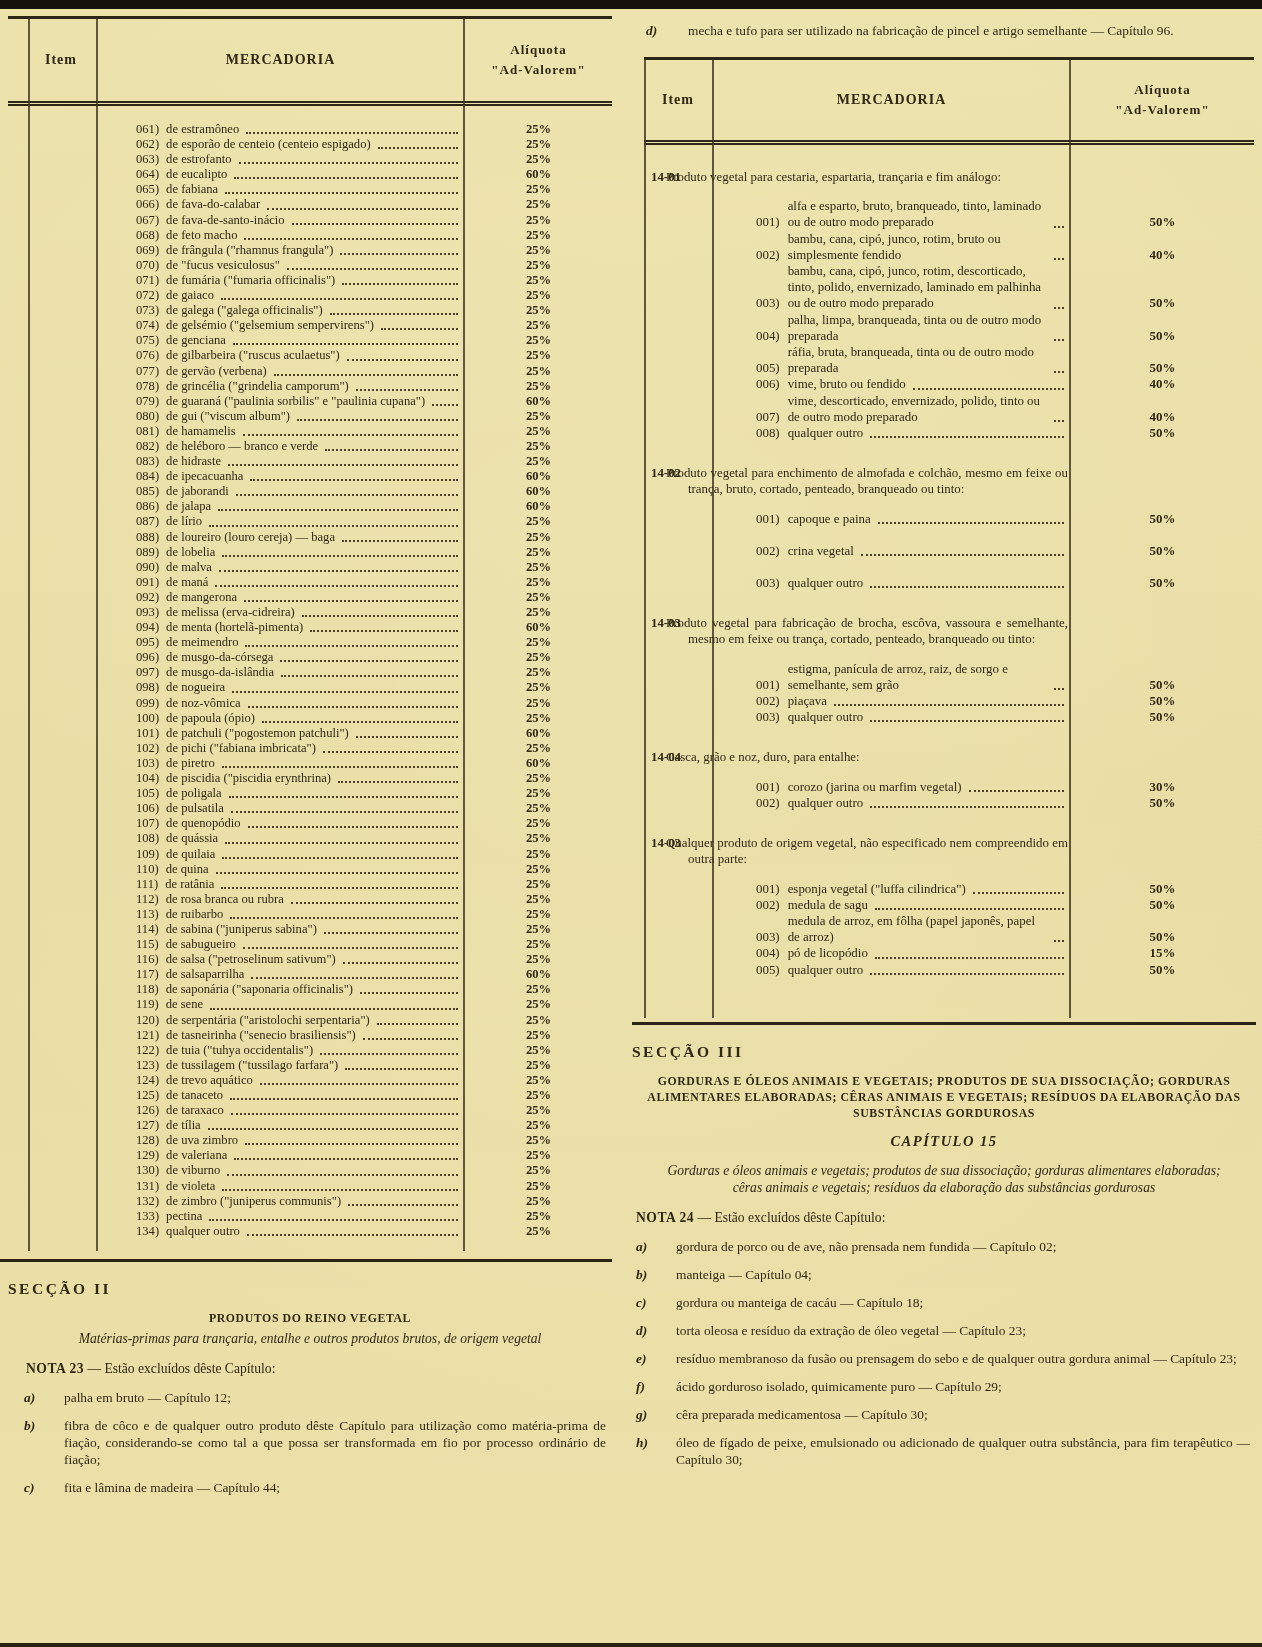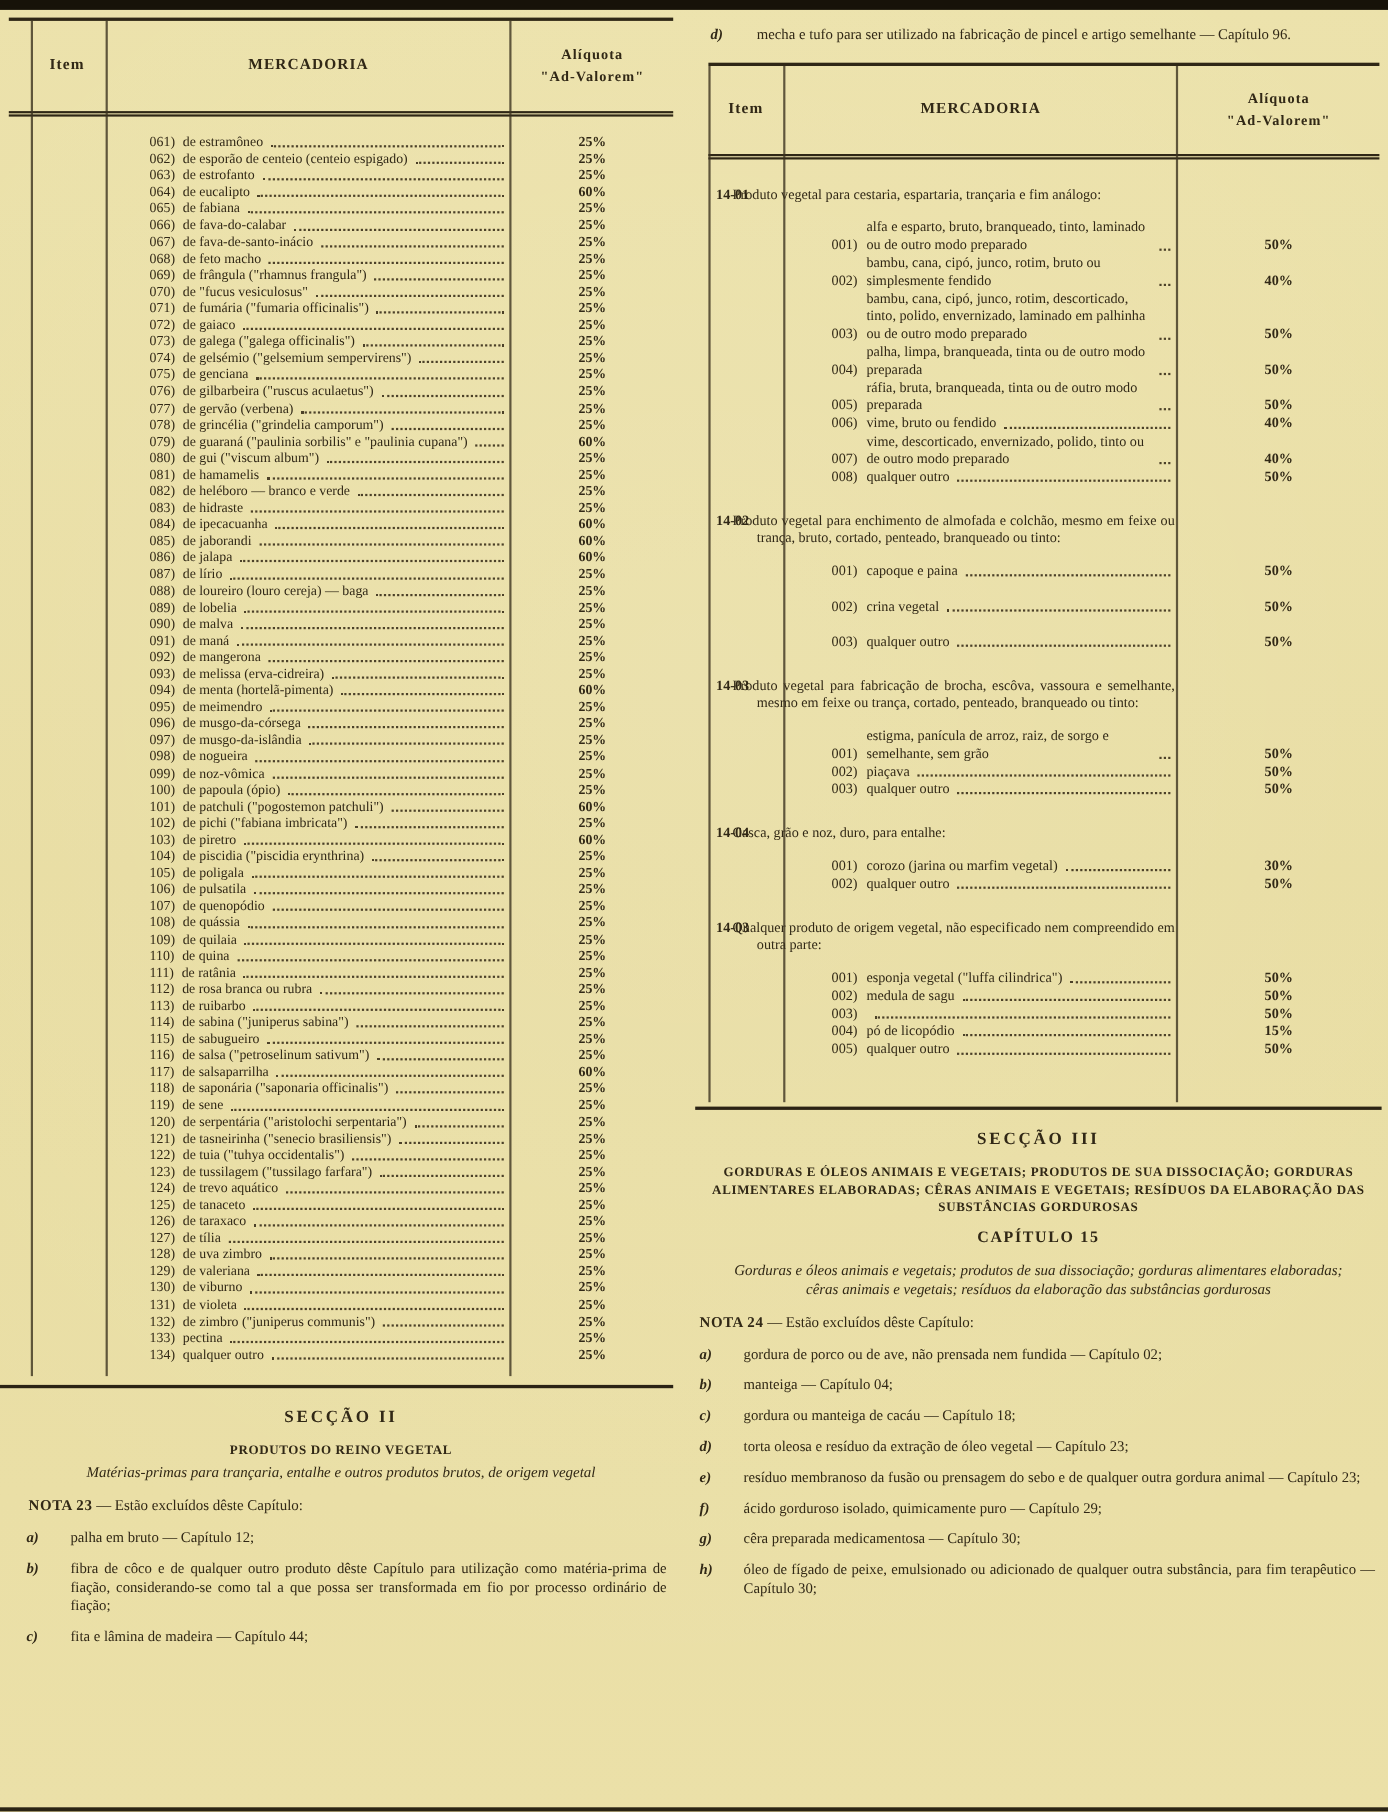--- a/index.html
+++ b/index.html
@@ -30,24 +30,24 @@
   .ltbl-body{padding:16px 0 12px;}
   .lrow{display:flex;align-items:flex-end;padding-left:128px;
         font-size:12.6px;line-height:15.1px;}
   .lrow .num{flex:none;margin-right:7px;}
   .lrow .nm{flex:0 1 auto;}
   .lrow .pct{width:147px;}
 
   .hr-heavy{height:3px;background:#2b2314;}
   .col-left .hr-heavy{margin:8px 0 18px -8px;width:612px;}
 
-  .sec-title{text-align:center;font-weight:bold;font-size:15.5px;letter-spacing:2.5px;margin:10px 0 12px;}
+  .sec-title{text-align:left;font-weight:bold;font-size:15.5px;letter-spacing:2.5px;margin:10px 0 12px;}
   .sec-sub{text-align:center;font-weight:bold;font-size:11.8px;line-height:16px;
            letter-spacing:.6px;margin:0 auto 4px;max-width:585px;}
-  .cap-title{text-align:center;font-weight:bold;font-size:14.5px;
+  .cap-title{text-align:center;font-weight:bold;font-style:italic;font-size:14.5px;
              letter-spacing:1.5px;margin:12px 0 12px;}
   .cap-desc{text-align:center;font-style:italic;font-size:13.6px;line-height:17px;
             margin:0 auto 14px;max-width:560px;}
   .nota-line{font-size:13.6px;margin:0 0 12px 18px;}
   .nota-line b{letter-spacing:.5px;}
   .note-list{padding:0 6px 0 16px;}
   .note-item{display:flex;margin-bottom:11px;font-size:13.4px;line-height:17px;}
   .note-item .nl{flex:none;width:40px;font-weight:bold;font-style:italic;}
   .note-item .nt{flex:1;text-align:justify;}
 
@@ -840,20 +840,21 @@
 
               <div class="sub-row">
                 <span class="num">002)</span>
                 <span class="nm">medula de sagu</span>
                 <span class="leader"></span>
                 <span class="pct">50%</span>
               </div>
 
               <div class="sub-row">
                 <span class="num">003)</span>
+                <span class="nm">medula de arroz, em fôlha (papel japonês, papel de arroz)</span>
                 <span class="leader"></span>
                 <span class="pct">50%</span>
               </div>
 
               <div class="sub-row">
                 <span class="num">004)</span>
                 <span class="nm">pó de licopódio</span>
                 <span class="leader"></span>
                 <span class="pct">15%</span>
               </div>

